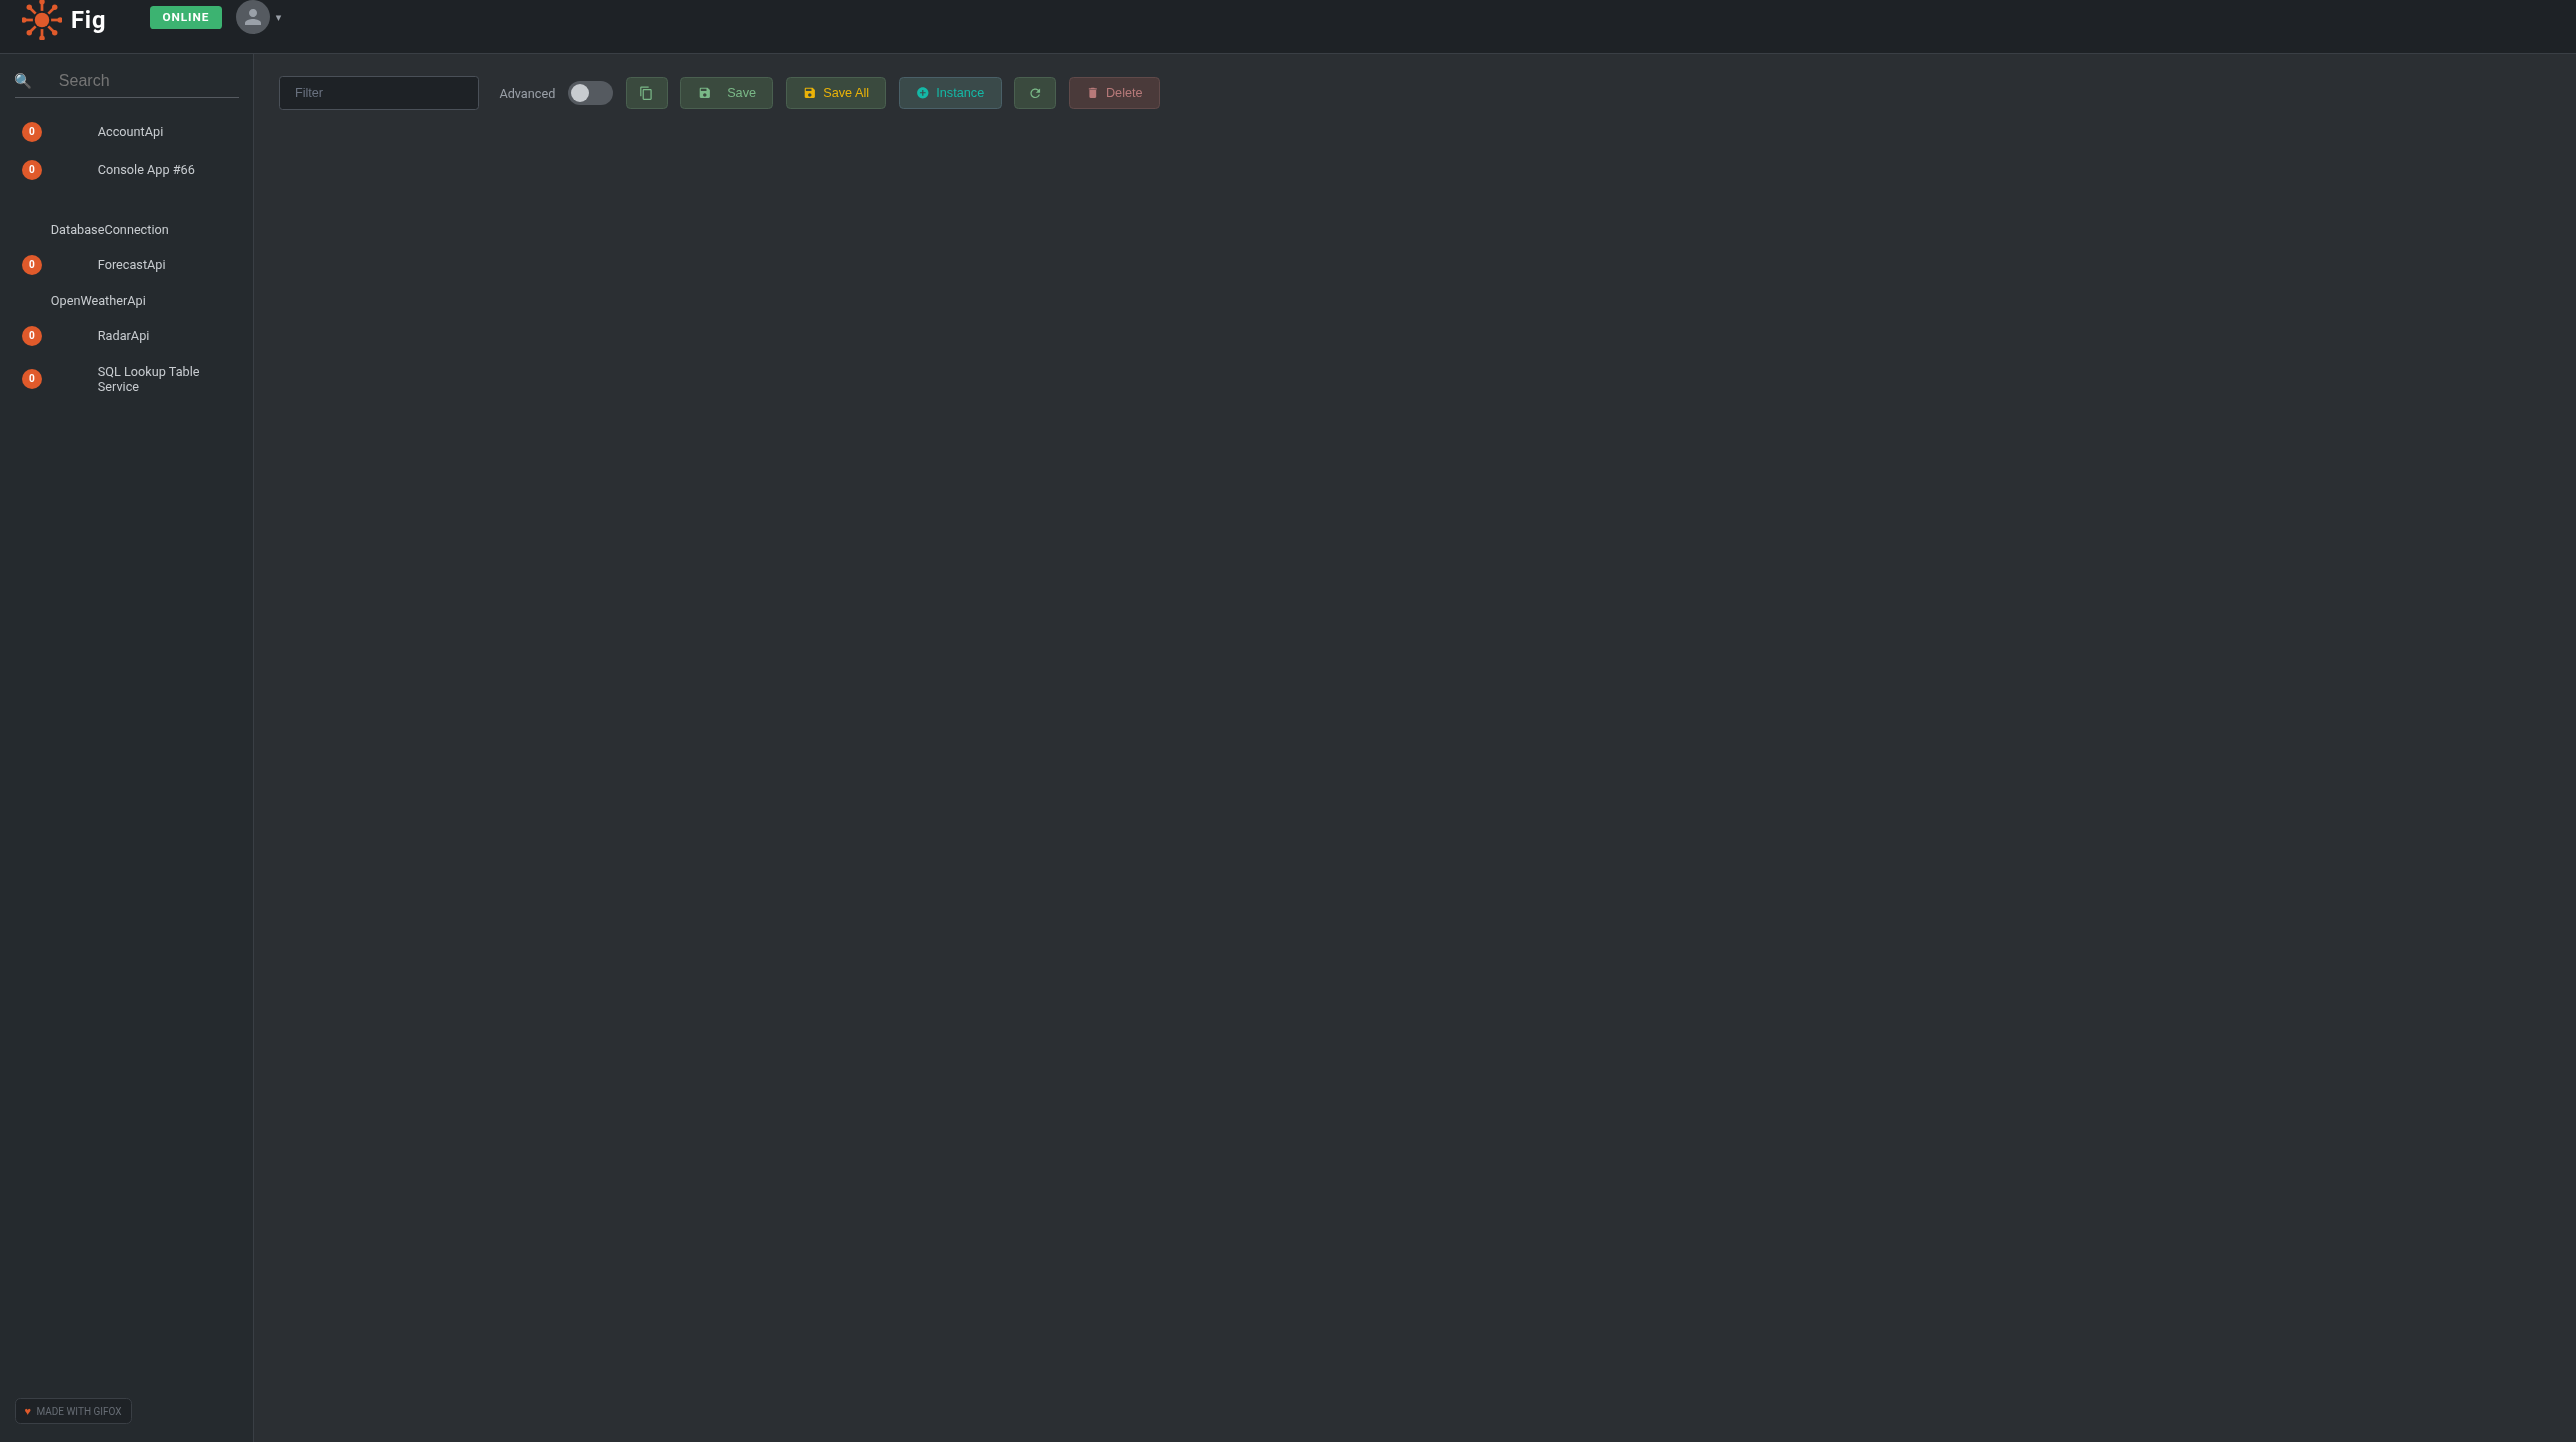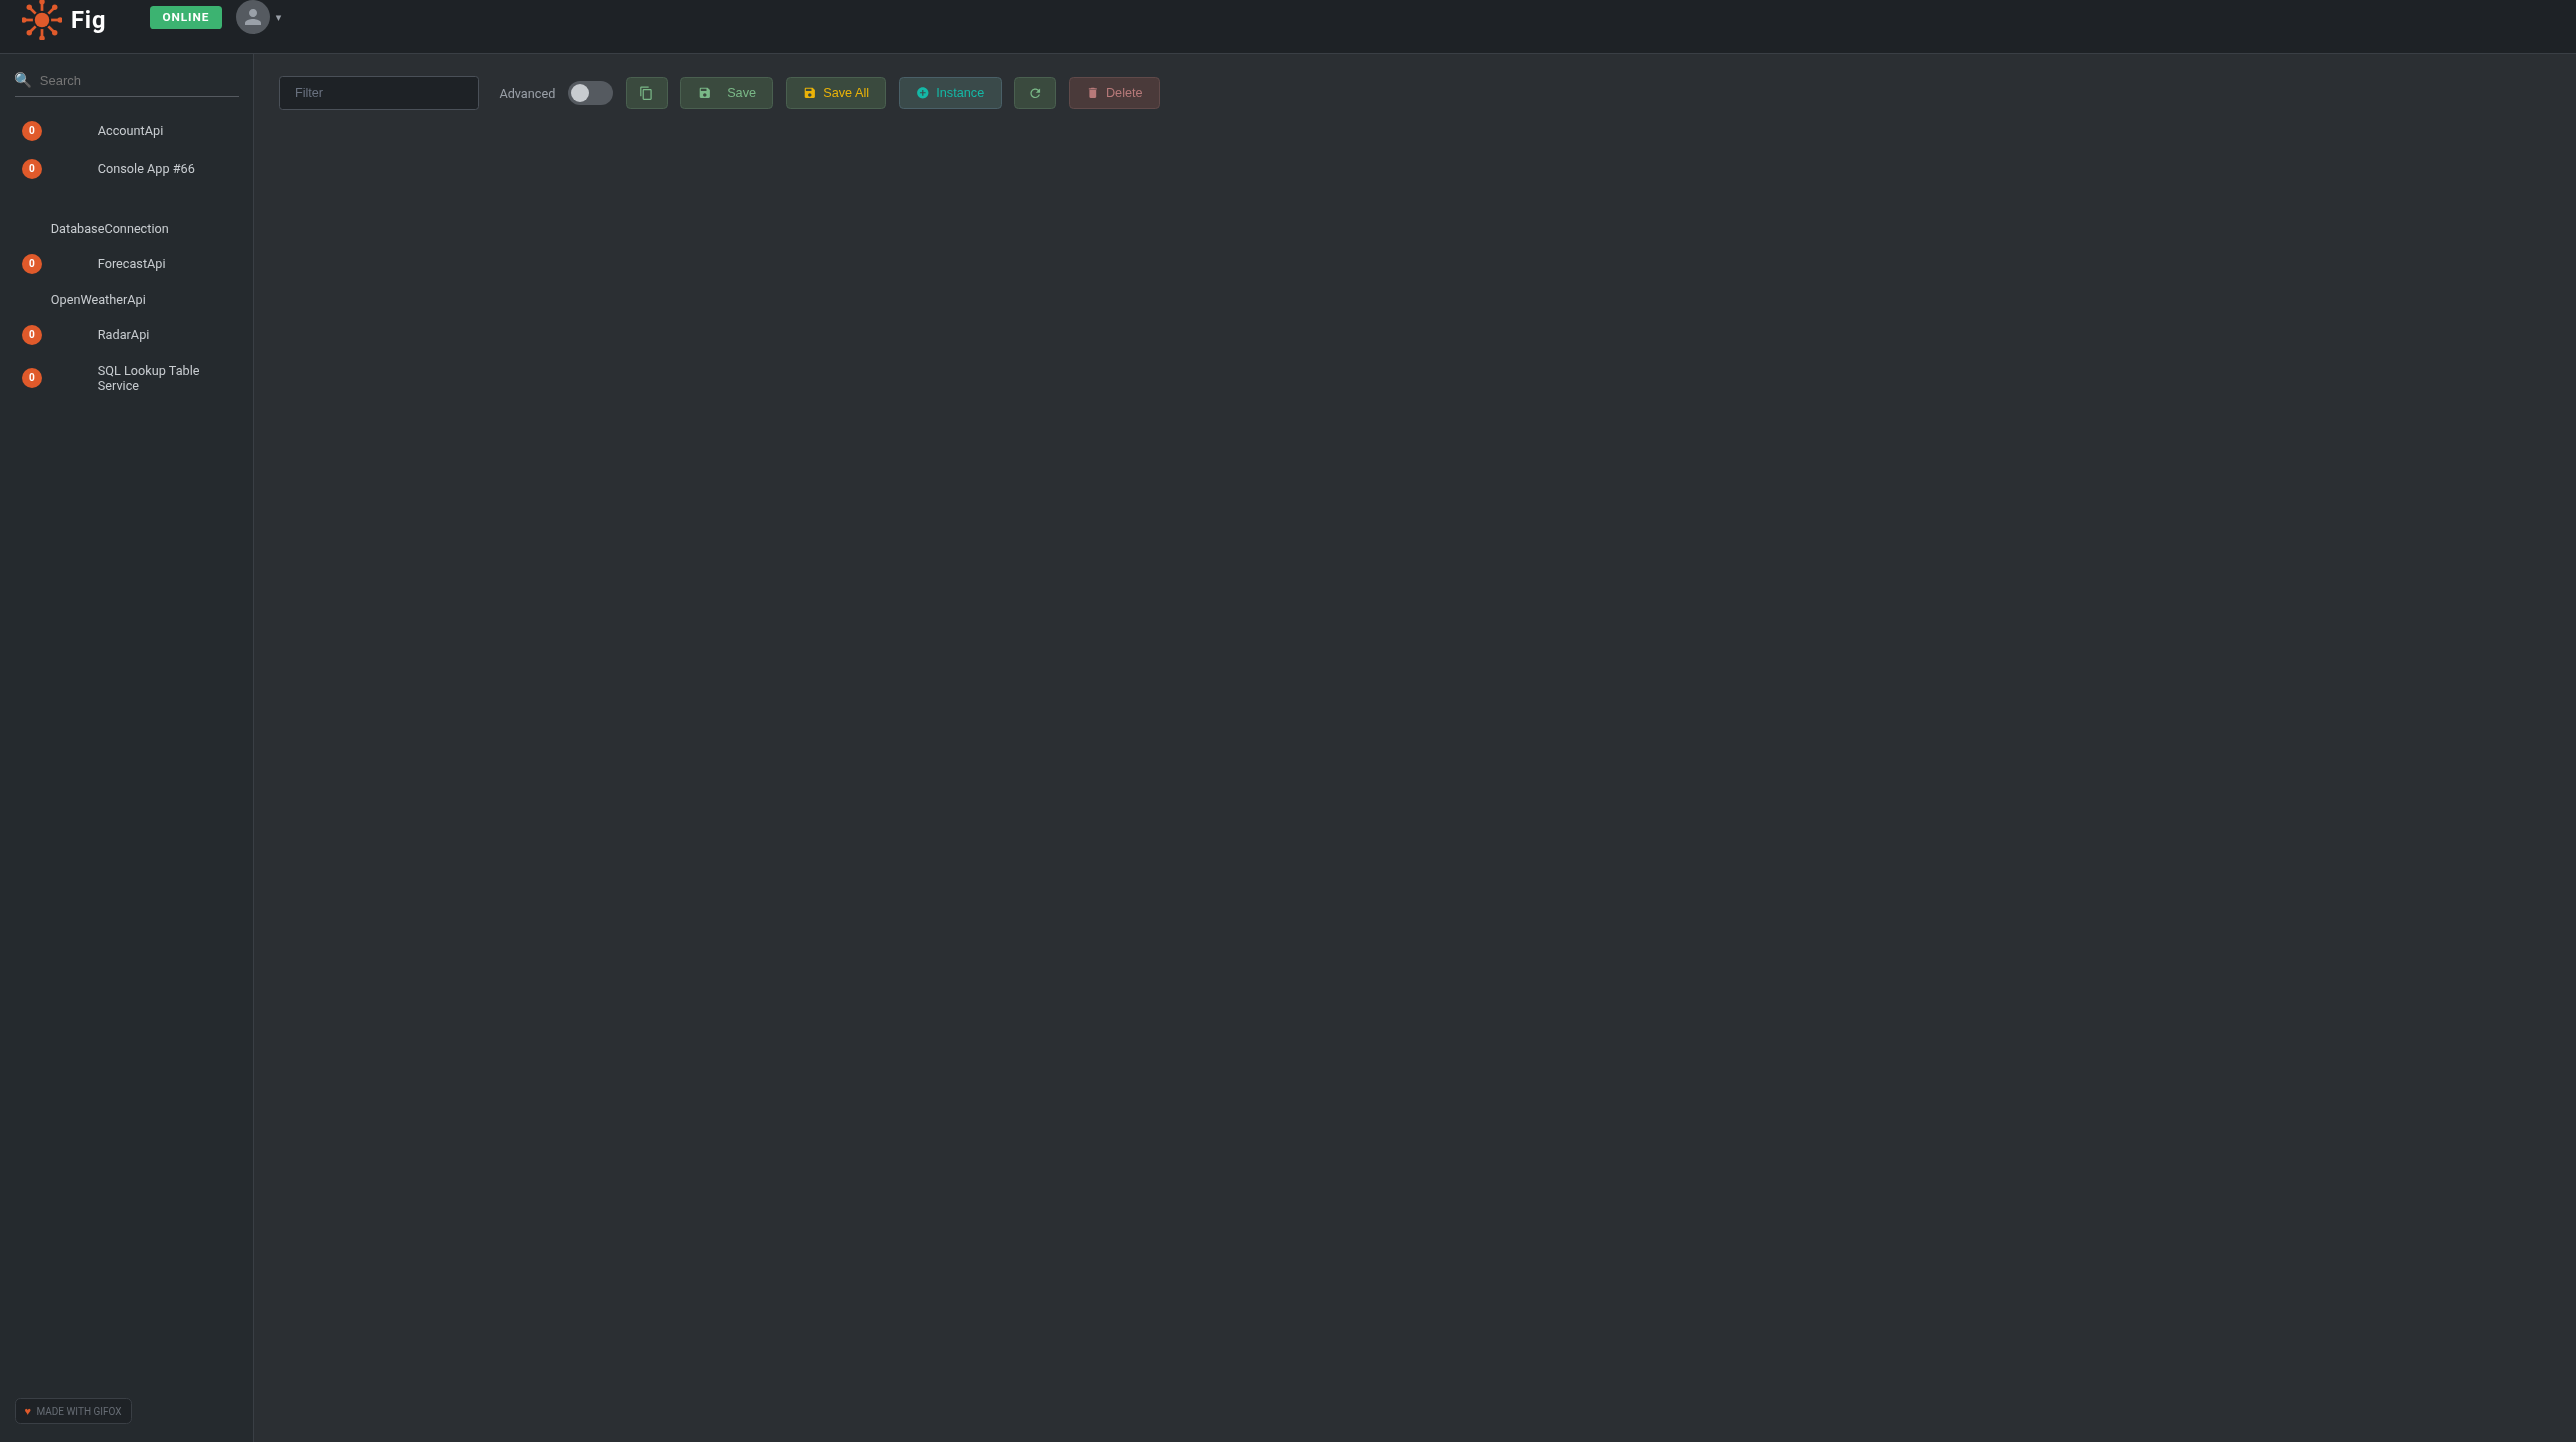--- a/index.html
+++ b/index.html
@@ -136,22 +136,23 @@
     .search-icon {
       color: #9aa0a8;
       font-size: 14.5px;
     }
 
     .search-input {
       background: transparent;
       border: none;
       outline: none;
       color: #c8ccd0;
-      font-size: 13px;
+      font-size: 16px;
       flex: 1;
+      margin-left: 19px;
     }
 
     .sidebar-item {
       display: flex;
       align-items: center;
       gap: 9px;
       padding: 9px 7.3px;
       border-radius: 3.6px;
       cursor: pointer;
     }

